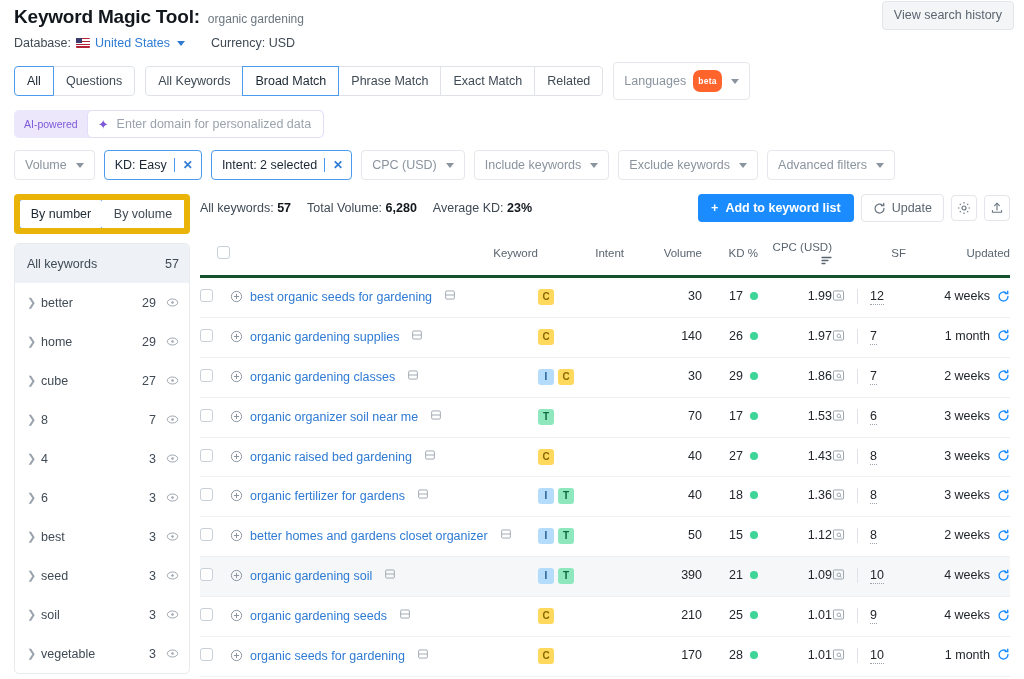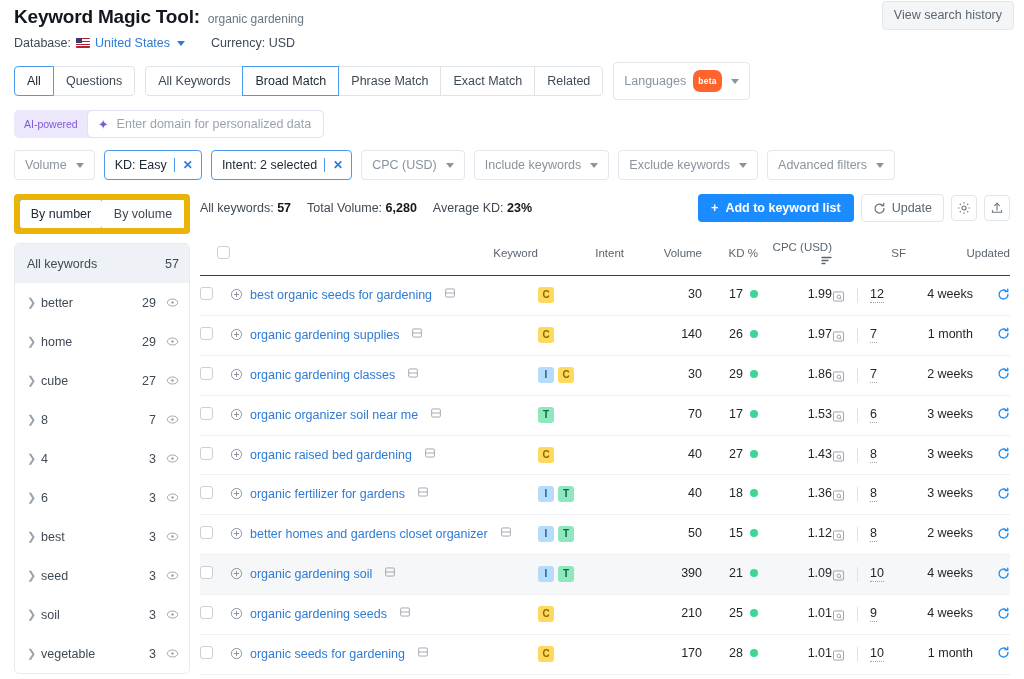--- a/index.html
+++ b/index.html
@@ -103,21 +103,21 @@
   }
   .btn-ghost {
     background:#fff; color:#5a6570; border:1px solid #e2e5e9; border-radius:4px; font-size:12.5px;
     padding:6px 11px; display:flex; align-items:center; gap:6px; cursor:pointer;
   }
   .icon-btn { background:#fff; border:1px solid #e2e5e9; border-radius:4px; width:26px; height:26px; display:flex; align-items:center; justify-content:center; cursor:pointer; color:#6b7680; }
 
   table.kw { width:100%; border-collapse:collapse; margin-top:10px; table-layout:fixed; }
   table.kw th {
     font-size:11.5px; font-weight:normal; color:#5a6570; padding:9px 0 10px 0; text-align:right;
-    border-bottom:1px solid #14532d; background:#fff; vertical-align:middle;
+    border-bottom:3px solid #14532d; background:#fff; vertical-align:middle;
   }
   th.c-check { width:30px; text-align:left; padding-left:6px; }
   th.c-kw { text-align:left; }
   th.c-intent { width:86px; text-align:left; }
   th.c-vol { width:78px; }
   th.c-kd { width:56px; padding-right:10px;}
   th.c-cpc { width:74px; background:#f1f3f6; padding-right:8px; }
   th.c-sf { width:74px; text-align:left; padding-left:10px; }
   th.c-upd { width:104px; padding-right:6px; }
   .sorticon { display:inline-block; margin-left:4px; vertical-align:-2px; }
@@ -140,25 +140,25 @@
   .listicon { display:inline-block; vertical-align:-2px; margin-left:5px; color:#9aa3ad; }
 
   .badge { display:inline-block; width:16px; height:16px; line-height:16px; text-align:center; border-radius:3px; font-size:10px; font-weight:bold; margin-right:4px; }
   .b-C { background:#ffd85e; color:#8a6a00; }
   .b-I { background:#b6dcfb; color:#1f5e94; }
   .b-T { background:#8fe8bd; color:#0c6b41; }
 
   .kdwrap { display:inline-flex; align-items:center; gap:7px; justify-content:flex-end; }
   .dot { width:8px; height:8px; border-radius:50%; display:inline-block; }
 
-  .sfwrap { display:flex; align-items:flex-end; gap:12px; color:#9aa3ad; }
+  .sfwrap { display:flex; align-items:flex-start; gap:12px; color:#9aa3ad; }
   .sfdiv { width:1px; height:15px; background:#dfe3e8; }
   .sfnum { color:#22262b; border-bottom:1px dotted #9aa3ad; line-height:1.2; }
 
-  .updwrap { display:inline-flex; align-items:center; gap:24px; justify-content:flex-end; }
+  .updwrap { display:inline-flex; align-items:center; gap:7px; justify-content:flex-end; }
   .refresh { color:#1a8cff; }
   svg { display:block; }
 </style>
 </head>
 <body>
 
 <div class="page">
 
   <div class="header">
     <div class="title-row">

